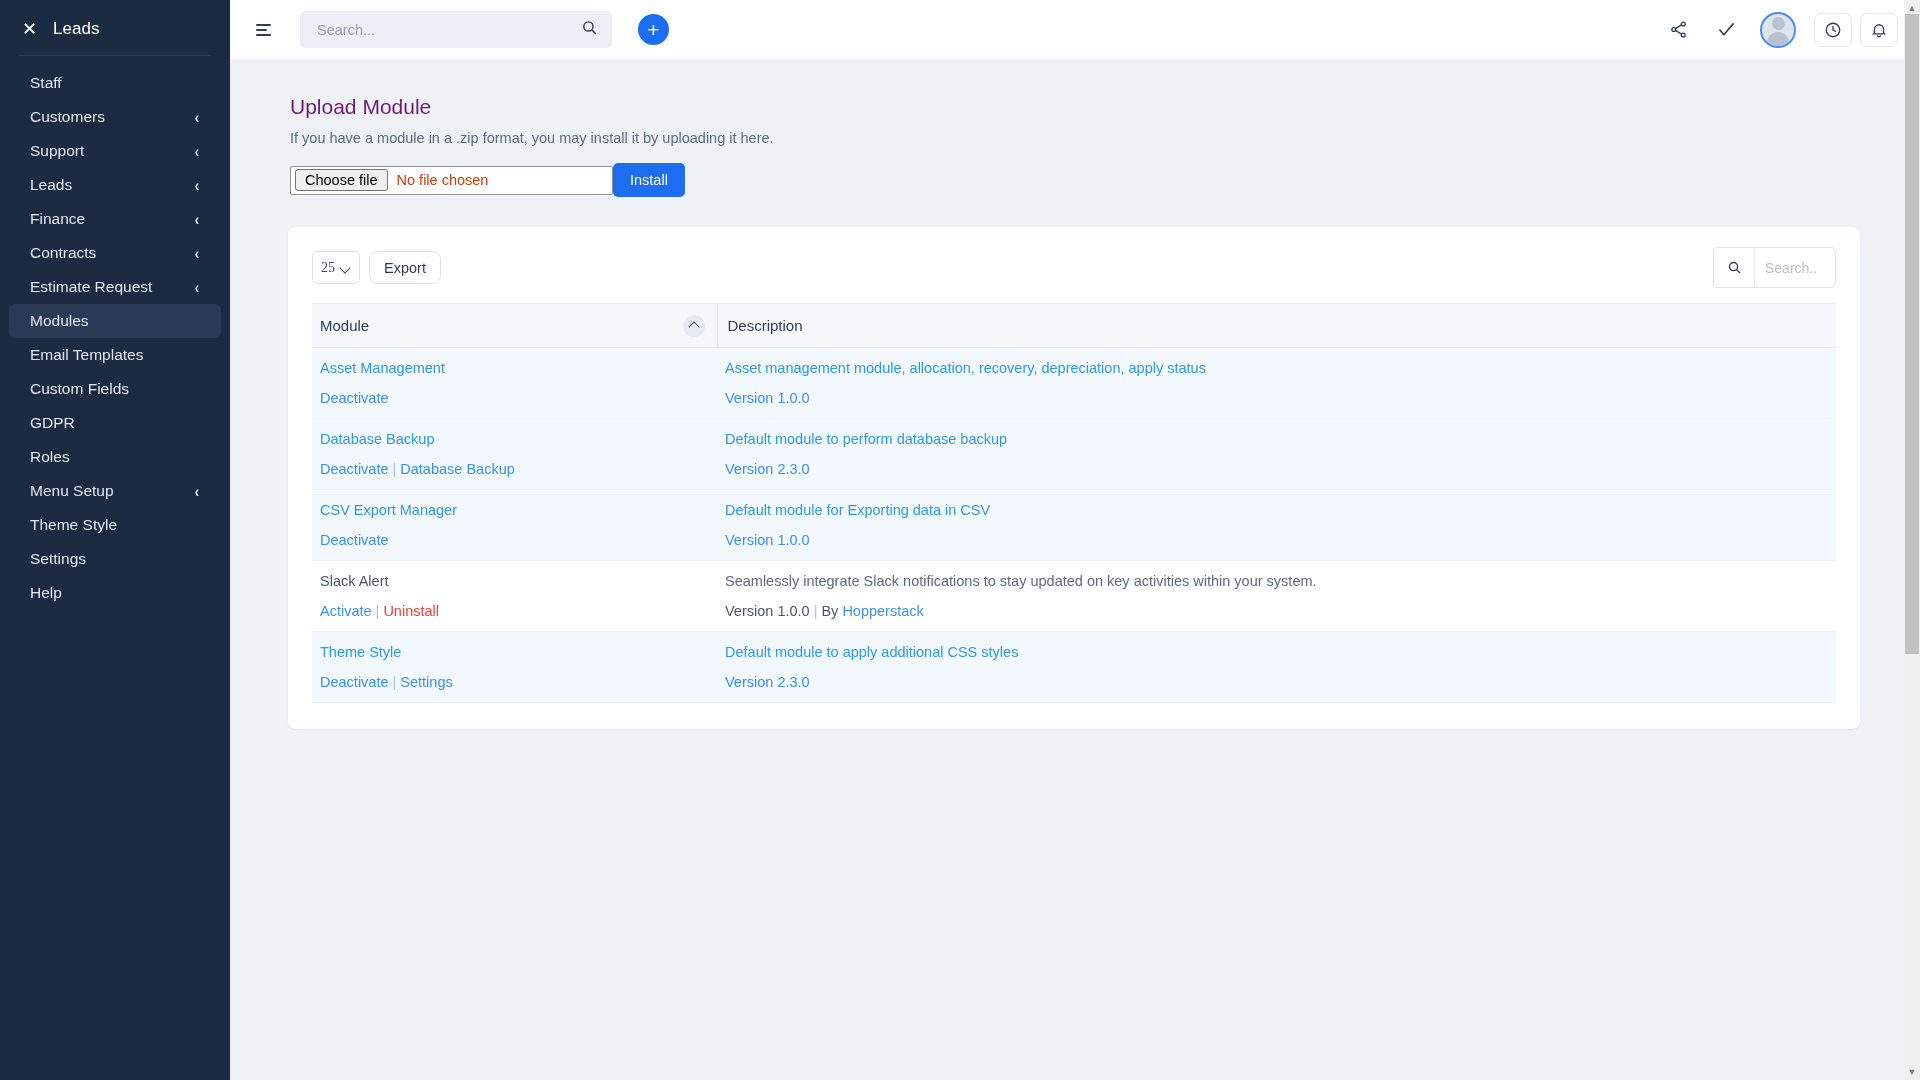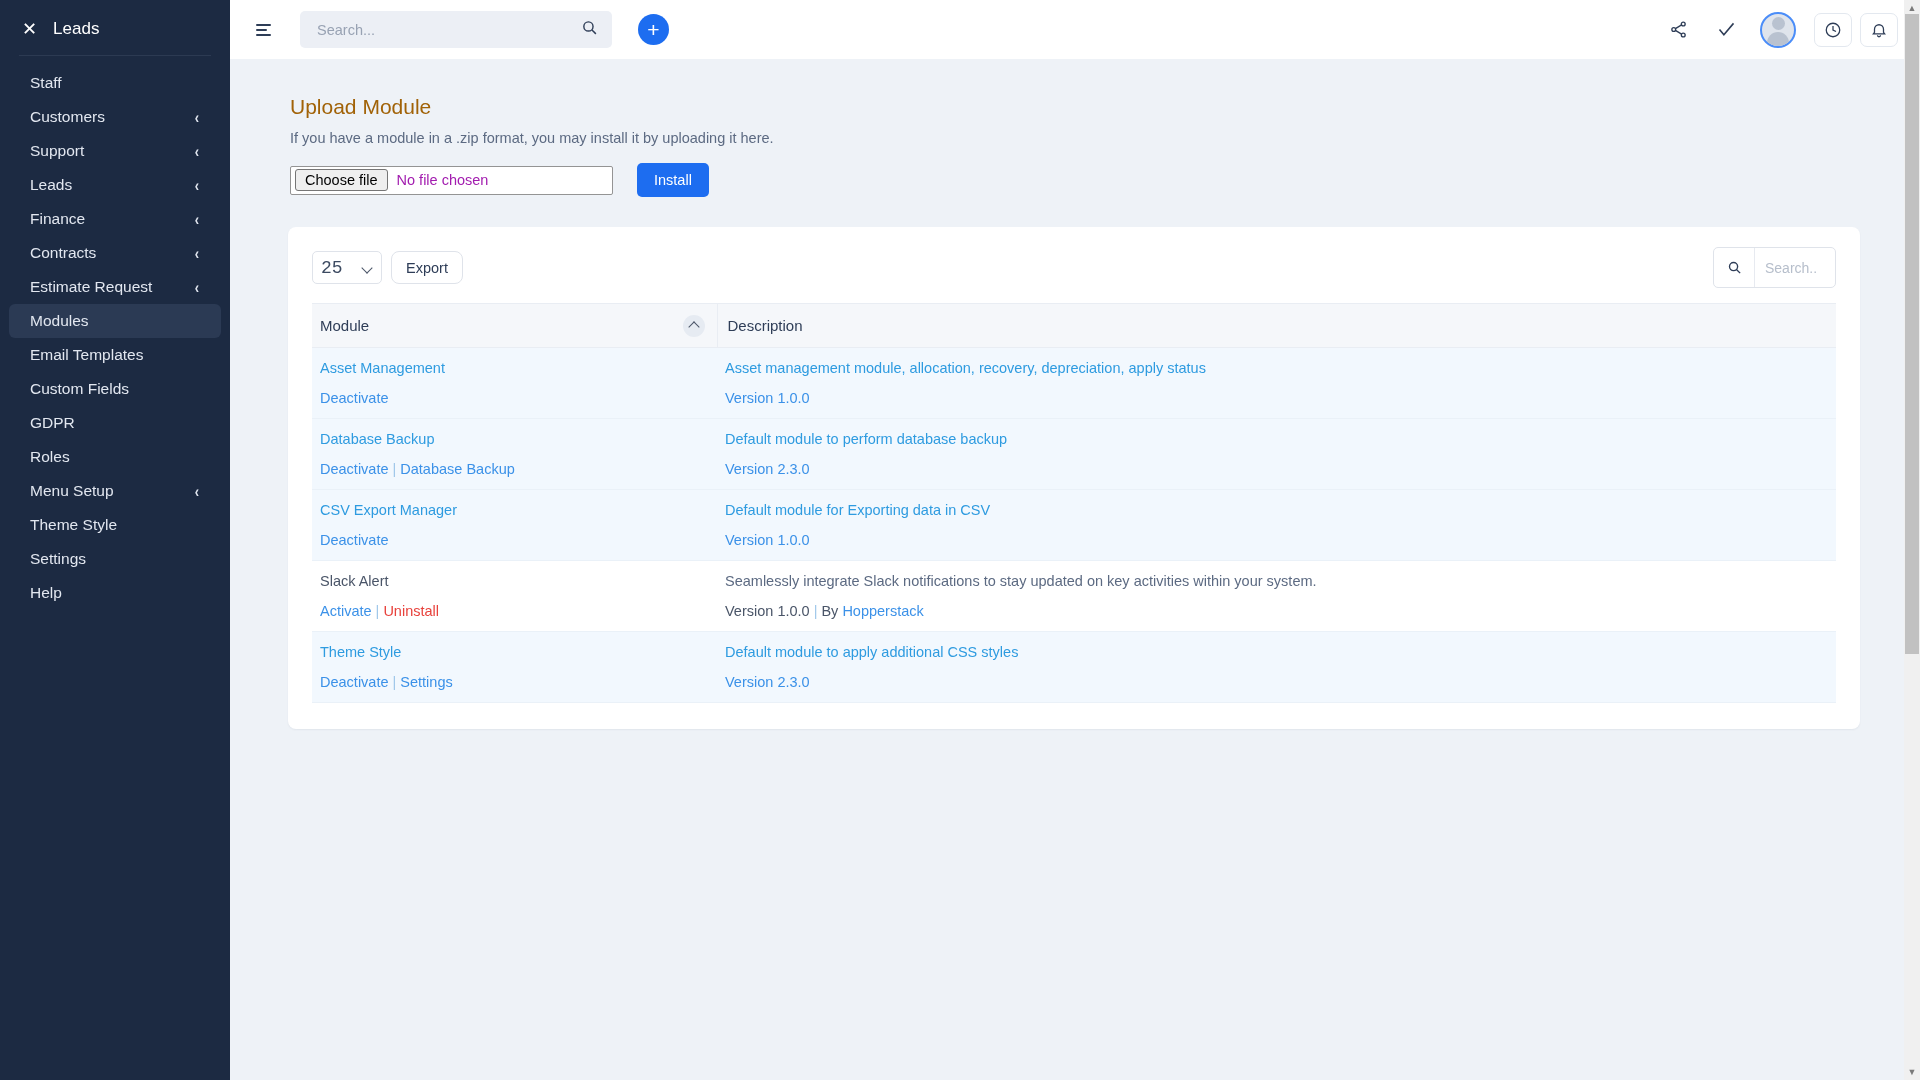--- a/index.html
+++ b/index.html
@@ -130,42 +130,42 @@
     width: 38px; height: 34px; border: 1px solid #e3e8ef; border-radius: 7px;
     display:flex; align-items:center; justify-content:center;
     margin-left: 8px; cursor: pointer; color:#2e3d57;
   }
 
   
   .content {
     flex: 1; overflow-y: auto; padding: 0 24px 0 24px;
   }
   .upload-sec { padding: 36px 0 0 36px; }
-  .upload-title { font-size: 21px; color: #a16207; font-weight: 400; }
+  .upload-title { font-size: 21px; color: #701a75; font-weight: 400; }
   .upload-sub { font-size: 14.5px; color: #5c6a82; margin-top: 11px; }
-  .upload-row { display: flex; align-items: center; gap: 24px; margin-top: 17px; }
+  .upload-row { display: flex; align-items: center; gap: 0; margin-top: 17px; }
   .filebox {
     width: 323px; height: 29px;
     border: 1px solid #949494;
     background: #fff;
     border-radius: 2px;
     display: flex; align-items: center;
     padding: 0 4px;
     font-size: 14.5px; color: #1f1f1f;
   }
   .choose-btn {
     border: 1px solid #767676;
     background: #efefef;
     border-radius: 3px;
     padding: 2px 9px;
     font-size: 14.5px; color: #000;
     cursor: pointer;
     font-family: "Liberation Sans", sans-serif;
   }
-  .file-name { margin-left: 9px; color: #a21caf; }
+  .file-name { margin-left: 9px; color: #c2410c; }
   .install-btn {
     background: #1d6df0; color: #fff;
     border: none; border-radius: 5px;
     padding: 9px 17px; font-size: 14.5px;
     cursor: pointer;
     font-family: "Liberation Sans", sans-serif;
   }
 
   
   .card {
@@ -173,25 +173,25 @@
     margin: 30px 0 0 34px;
     margin-right: 36px;
     border-radius: 8px;
     padding: 20px 24px 26px 24px;
     box-shadow: 0 1px 2px rgba(18,38,63,.06);
   }
   .card-top { display: flex; align-items: center; }
   .len-select {
     appearance: none;
     border: 1px solid #dfe3ea; border-radius: 5px;
-    height: 33px; width: 70px;
+    height: 33px; width: 48px;
     padding: 0 8px;
-    font-size: 18px; color: #3c4a61;
+    font-size: 14px; color: #3c4a61;
     background: #fff;
-    font-family: Liberation Mono, monospace;
+    font-family: Liberation Serif, serif;
     cursor: pointer;
   }
   .select-wrap { position: relative; display:inline-block; }
   .select-wrap:after{
     content:""; position:absolute; right:11px; top:13px;
     width:7px; height:7px; border-right:1.6px solid #4a5568; border-bottom:1.6px solid #4a5568;
     transform: rotate(45deg); pointer-events:none;
   }
   .export-btn {
     margin-left: 9px;

